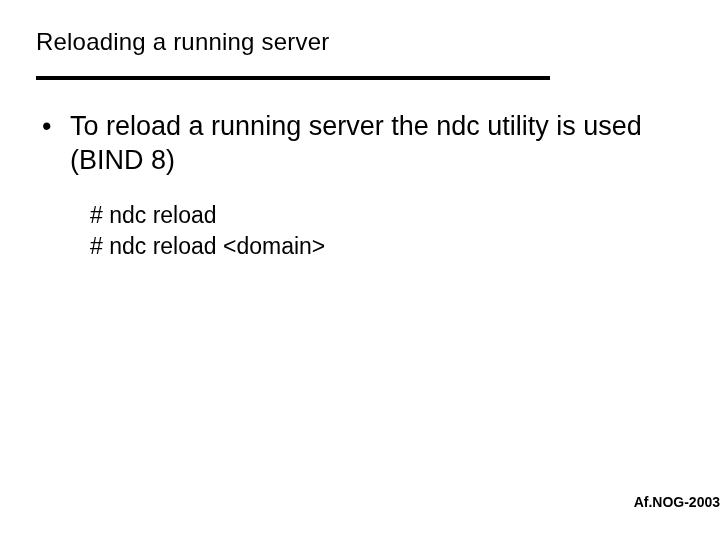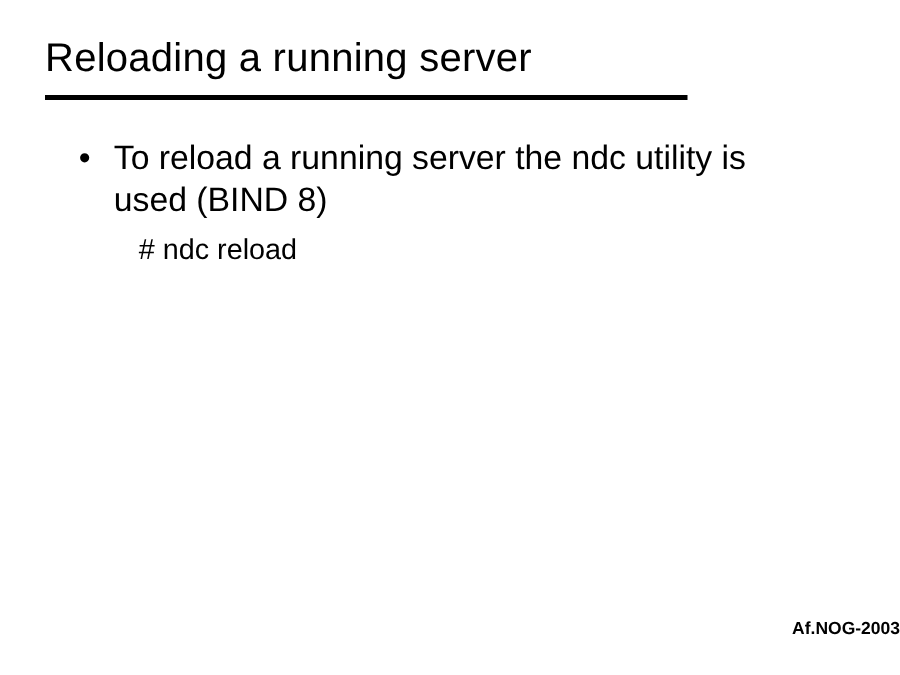--- a/index.html
+++ b/index.html
@@ -15,36 +15,36 @@
   .slide {
     position: relative;
     width: 720px;
     height: 540px;
     box-sizing: border-box;
   }
   .title {
     position: absolute;
     top: 28px;
     left: 36px;
-    font-size: 32px;
+    font-size: 24px;
     font-weight: 400;
     letter-spacing: 0.2px;
   }
   .hr {
     position: absolute;
     top: 76px;
     left: 36px;
     width: 514px;
     height: 0;
     border-top: 4px solid #000;
   }
   .body {
     position: absolute;
     top: 110px;
-    left: 57px;
+    left: 36px;
     right: 60px;
   }
   .bullets {
     list-style: none;
     padding: 0;
     margin: 0;
   }
   .bullets > li {
     position: relative;
     padding-left: 34px;
@@ -53,21 +53,21 @@
     margin-bottom: 4px;
   }
   .bullets > li::before {
     content: "•";
     position: absolute;
     left: 6px;
     top: 0;
     font-size: 27px;
   }
   .code-block {
-    margin-top: 6px;
+    margin-top: 22px;
     margin-left: 54px;
     font-size: 23px;
     line-height: 1.35;
     font-family: Verdana, Arial, sans-serif;
   }
   .footer {
     position: absolute;
     bottom: 30px;
     left: 0;
     width: 100%;
@@ -84,18 +84,19 @@
 
   <div class="title">Reloading a running server</div>
   <div class="hr"></div>
 
   <div class="body">
     <ul class="bullets">
       <li>To reload a running server the ndc utility is used (BIND 8)</li>
     </ul>
     <div class="code-block">
       <div># ndc reload</div>
+      <div># ndc reload &lt;domain&gt;</div>
     </div>
   </div>
 
   <div class="footer">Af.NOG-2003</div>
 
 </div>
 
 </body></html>

